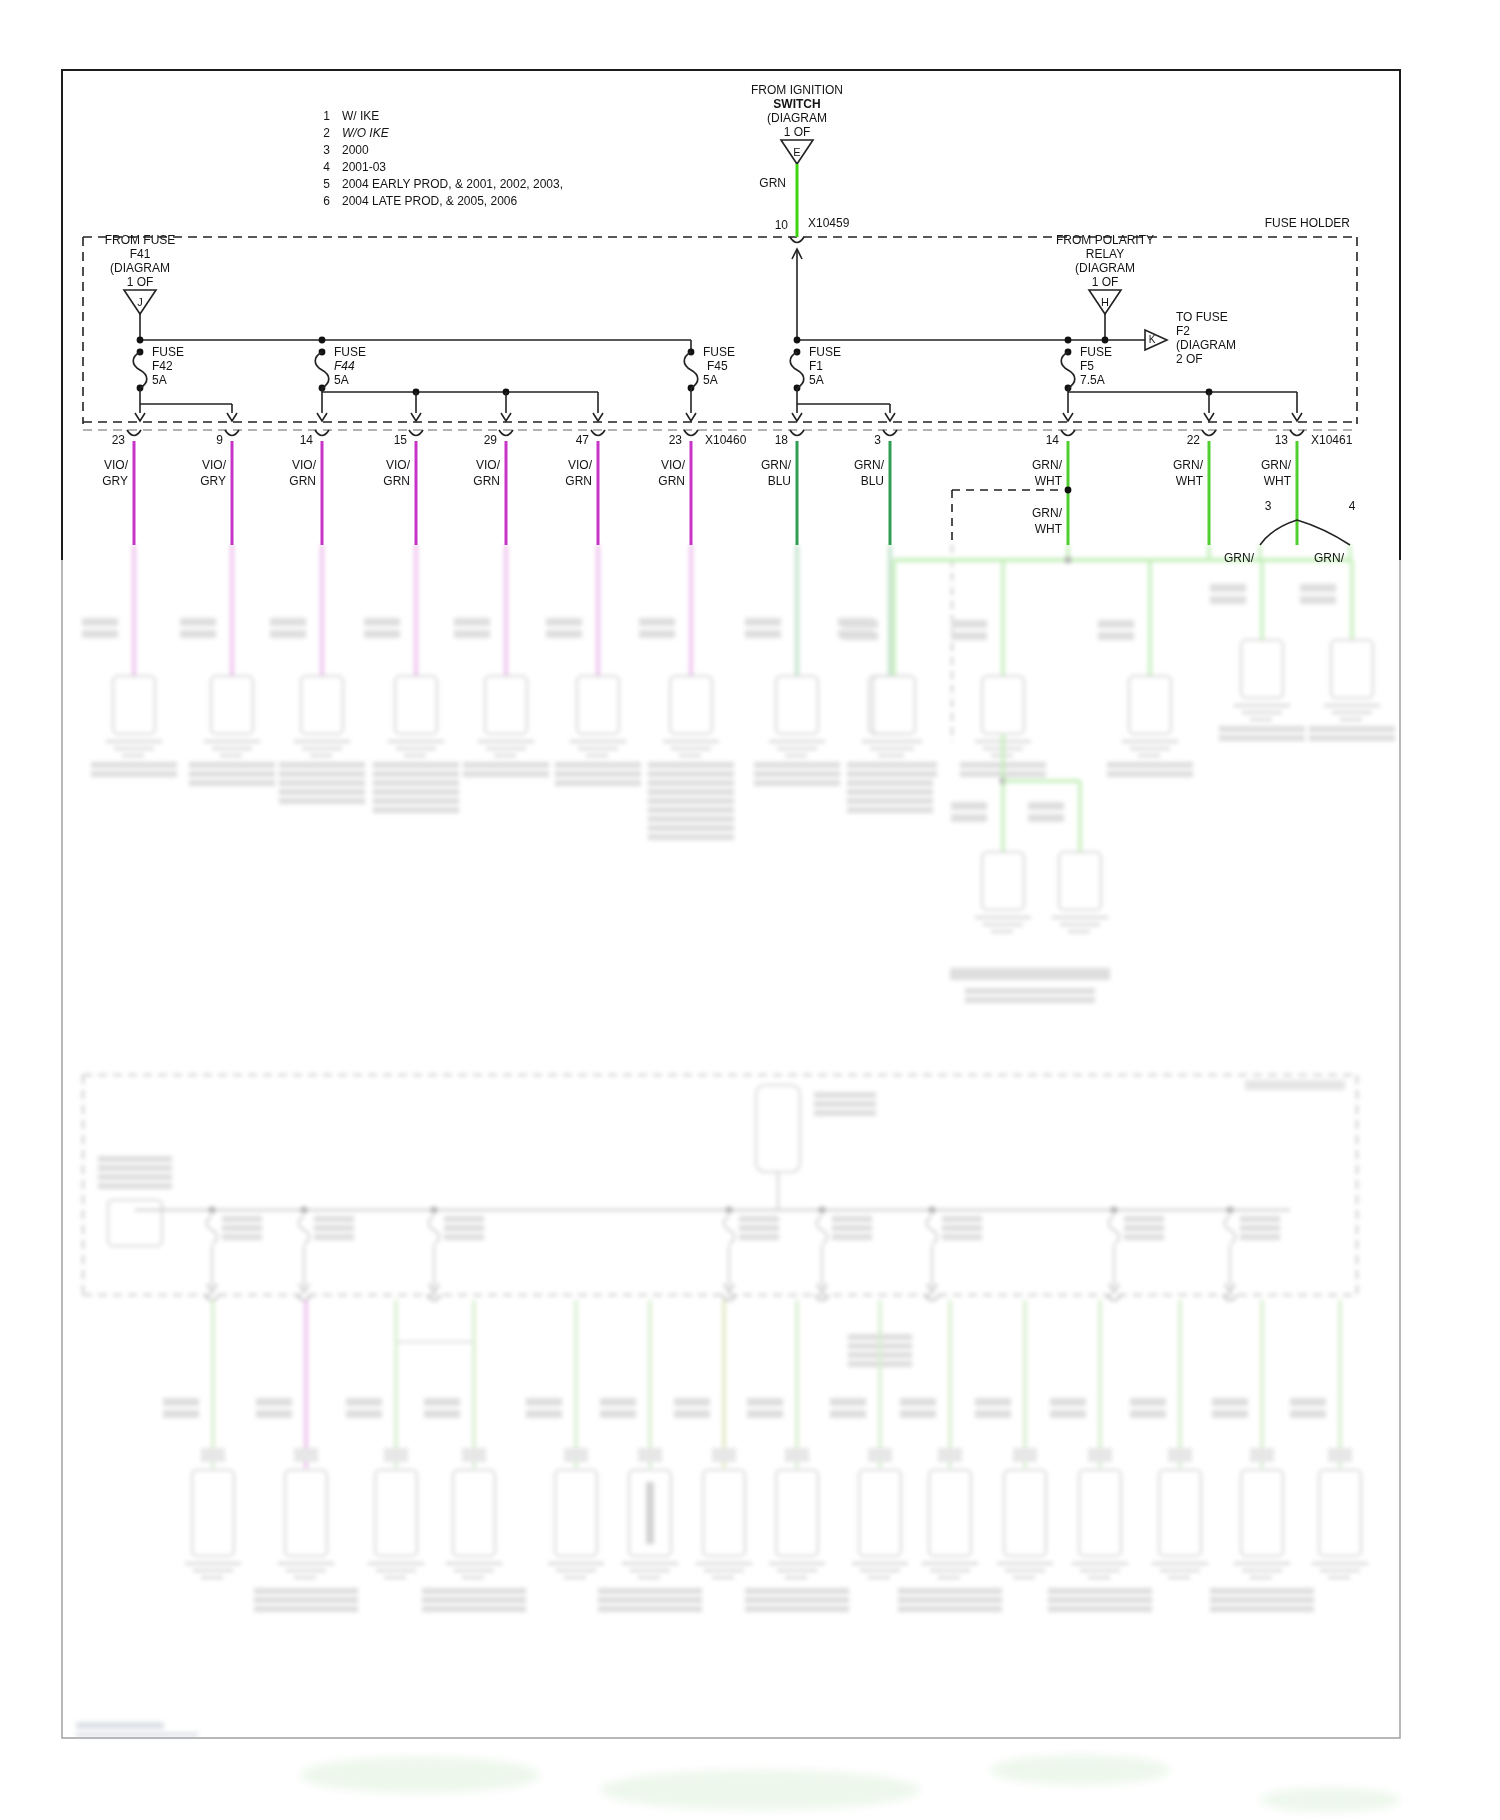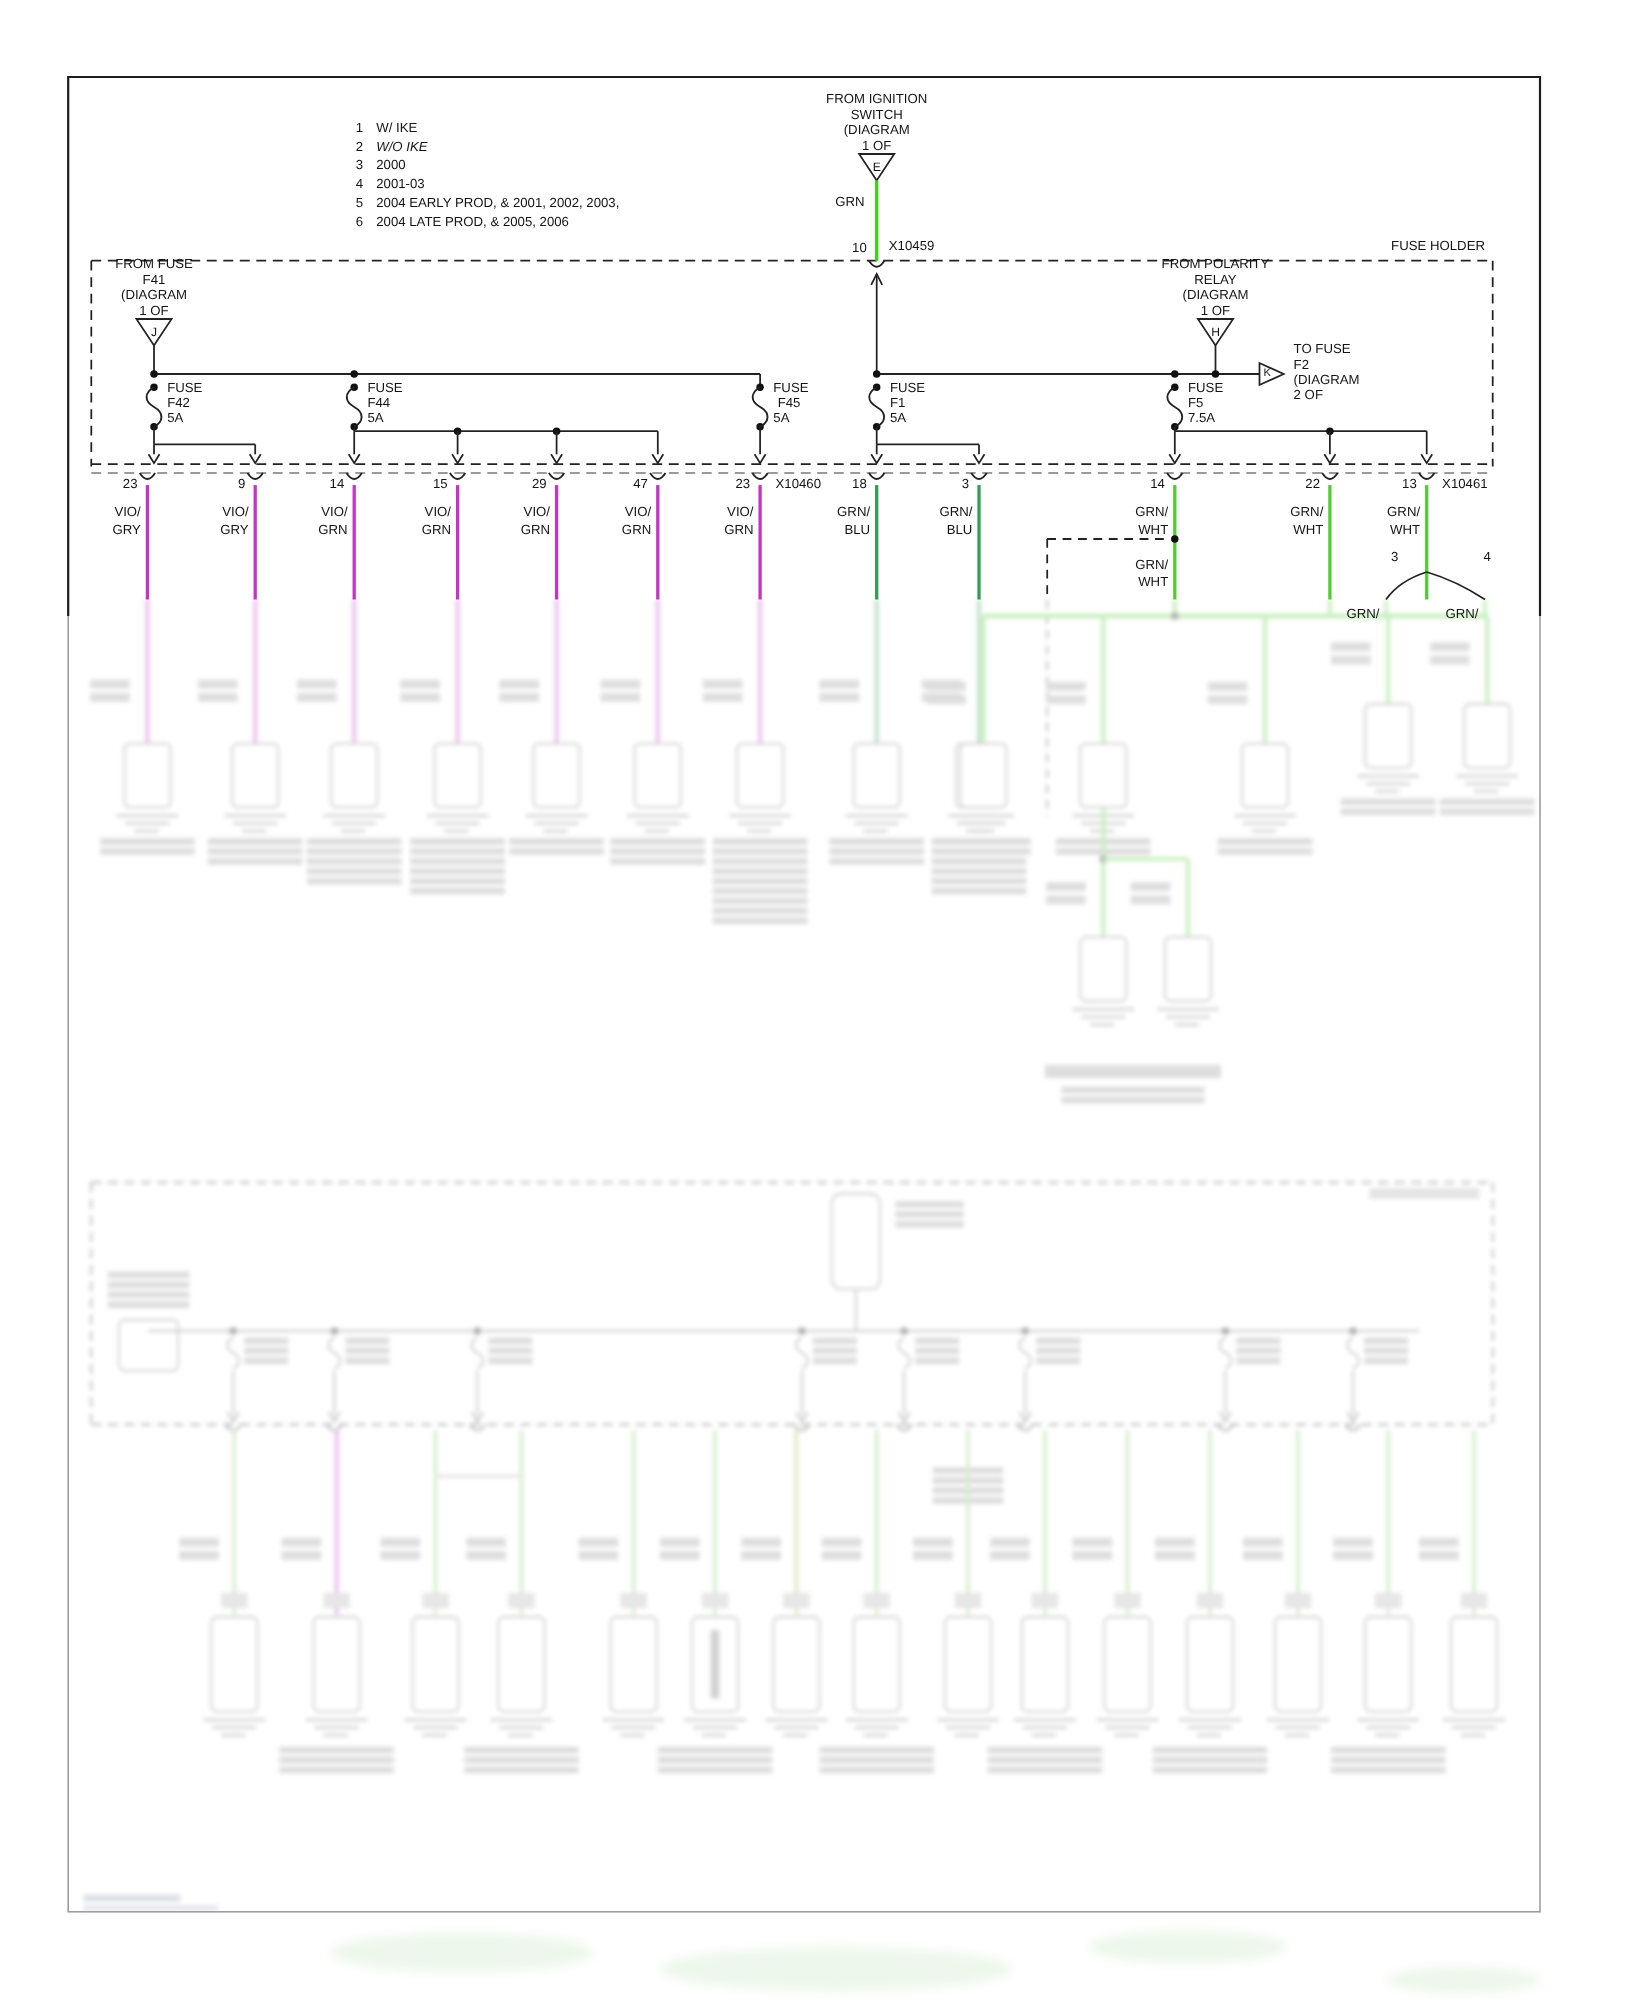--- a/index.html
+++ b/index.html
@@ -544,21 +544,21 @@
       <div class="lbl ra" style="left: 330px; top: 144px;">3</div>
       <div class="lbl" style="left: 342px; top: 144px;">2000</div>
       <div class="lbl ra" style="left: 330px; top: 161px;">4</div>
       <div class="lbl" style="left: 342px; top: 161px;">2001-03</div>
       <div class="lbl ra" style="left: 330px; top: 178px;">5</div>
       <div class="lbl" style="left: 342px; top: 178px;">2004 EARLY PROD, &amp; 2001, 2002, 2003,</div>
       <div class="lbl ra" style="left: 330px; top: 195px;">6</div>
       <div class="lbl" style="left: 342px; top: 195px;">2004 LATE PROD, &amp; 2005, 2006</div>
       <div class="lbl ra" style="left: 1350px; top: 217px;">FUSE HOLDER</div>
       <div class="lbl ctr" style="left: 797px; top: 84px;">FROM IGNITION</div>
-      <div class="lbl ctr" style="left: 797px; top: 98px;">SWITCH</div>
+      <div class="lbl ctr" style="left: 797px; top: 98px; font-weight: bold;">SWITCH</div>
       <div class="lbl ctr" style="left: 797px; top: 112px;">(DIAGRAM</div>
       <div class="lbl ctr" style="left: 797px; top: 126px;">1 OF</div>
       <div class="lbl ctr" style="left: 797px; top: 146px; font-size: 11px;">E</div>
       <div class="lbl ra" style="left: 786px; top: 177px;">GRN</div>
       <div class="lbl ra" style="left: 788px; top: 219px;">10</div>
       <div class="lbl" style="left: 808px; top: 217px;">X10459</div>
       <div class="lbl ctr" style="left: 140px; top: 234px;">FROM FUSE</div>
       <div class="lbl ctr" style="left: 140px; top: 248px;">F41</div>
       <div class="lbl ctr" style="left: 140px; top: 262px;">(DIAGRAM</div>
       <div class="lbl ctr" style="left: 140px; top: 276px;">1 OF</div>
@@ -570,21 +570,21 @@
       <div class="lbl ctr" style="left: 1105px; top: 296px; font-size: 11px;">H</div>
       <div class="lbl ctr" style="left: 1152px; top: 334px; font-size: 10px;">K</div>
       <div class="lbl" style="left: 1176px; top: 311px;">TO FUSE</div>
       <div class="lbl" style="left: 1176px; top: 325px;">F2</div>
       <div class="lbl" style="left: 1176px; top: 339px;">(DIAGRAM</div>
       <div class="lbl" style="left: 1176px; top: 353px;">2 OF</div>
       <div class="lbl" style="left: 152px; top: 346px;">FUSE</div>
       <div class="lbl" style="left: 152px; top: 360px;">F42</div>
       <div class="lbl" style="left: 152px; top: 374px;">5A</div>
       <div class="lbl" style="left: 334px; top: 346px;">FUSE</div>
-      <div class="lbl" style="left: 334px; top: 360px;">F44</div>
+      <div class="lbl" style="left: 334px; top: 360px; font-style: italic;">F44</div>
       <div class="lbl" style="left: 334px; top: 374px;">5A</div>
       <div class="lbl" style="left: 703px; top: 346px;">FUSE</div>
       <div class="lbl" style="left: 707px; top: 360px;">F45</div>
       <div class="lbl" style="left: 703px; top: 374px;">5A</div>
       <div class="lbl" style="left: 809px; top: 346px;">FUSE</div>
       <div class="lbl" style="left: 809px; top: 360px; text-align: center;">F1</div>
       <div class="lbl" style="left: 809px; top: 374px;">5A</div>
       <div class="lbl" style="left: 1080px; top: 346px;">FUSE</div>
       <div class="lbl" style="left: 1080px; top: 360px;">F5</div>
       <div class="lbl" style="left: 1080px; top: 374px;">7.5A</div>

